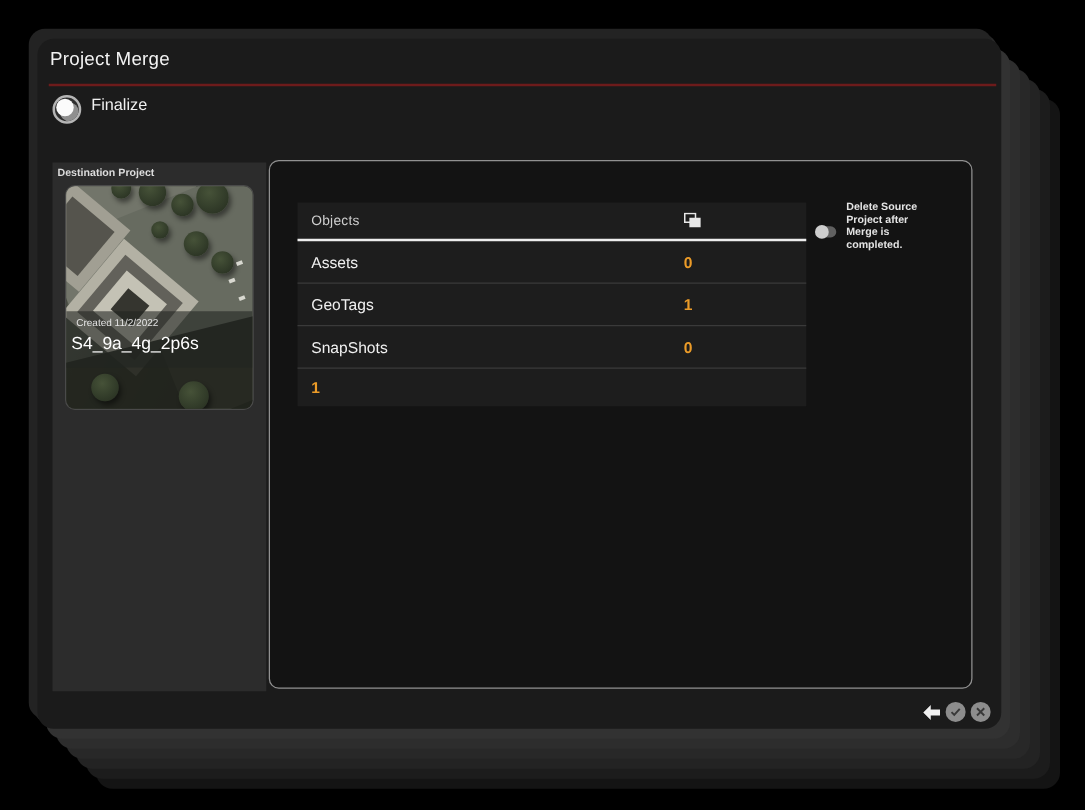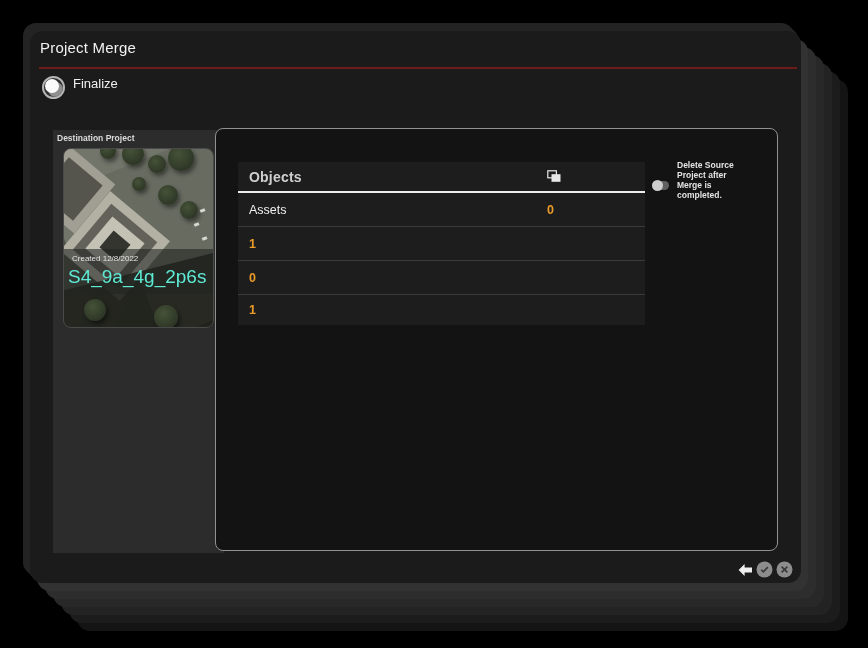--- a/index.html
+++ b/index.html
@@ -23,21 +23,21 @@
   .red-divider{position:absolute;left:9px;right:4px;top:36px;height:2px;background:#6d1b1b;}
 
   .step-row{position:absolute;left:12px;top:45px;height:24px;display:flex;align-items:flex-start;gap:8px;}
   .merge-icon{position:relative;width:23px;height:23px;border:2px solid #b5b5b5;border-radius:50%;
     background:#2e2e2e;box-sizing:border-box;overflow:hidden;}
   .mi-back{position:absolute;right:0px;bottom:0px;width:15px;height:15px;border-radius:50%;background:#8f8f8f;}
   .mi-front{position:absolute;left:1px;top:1px;width:14px;height:14px;border-radius:50%;background:#fbfbfb;}
   .step-label{font-size:13px;color:#f0f0f0;}
 
   
-  .sidebar{position:absolute;left:23px;top:99px;width:171px;height:423px;background:#2c2c2c;}
+  .sidebar{position:absolute;left:12px;top:99px;width:171px;height:423px;background:#2c2c2c;}
   .sidebar-title{position:absolute;left:4px;top:3px;font-size:8.5px;font-weight:700;color:#dcdcdc;}
   .project-card{position:absolute;left:10px;top:18px;width:151px;height:180px;border-radius:8px;
     overflow:hidden;border:1px solid #4a4a4a;box-sizing:border-box;background:#3b3e36;}
 
   
   .sat{position:absolute;inset:0;background:linear-gradient(118deg,#575b50 0%,#4a4e44 35%,#3b3e36 60%,#2f312b 100%);}
   .s-plaza{position:absolute;left:-20px;top:-25px;width:130px;height:105px;background:#72756a;transform:rotate(-22deg);}
   .s-park{position:absolute;right:-32px;top:0;width:118px;height:175px;background:#676b60;transform:rotate(-22deg);}
   .s-bldg{position:absolute;left:12px;top:58px;width:78px;height:78px;transform:rotate(40deg);background:#b3b1a4;}
   .s-bldg .b2{position:absolute;inset:9px;background:#62615a;}
@@ -47,29 +47,29 @@
   .s-bldg2 .b2{position:absolute;inset:9px;background:#55544d;}
   .tree{position:absolute;border-radius:50%;
     background:radial-gradient(circle at 40% 35%, #465238 0%, #333d2a 55%, #242b1e 100%);
     box-shadow:2px 3px 4px rgba(0,0,0,.45);}
   .s-shadow{position:absolute;left:-15px;bottom:-32px;width:195px;height:88px;background:#20221c;
     transform:rotate(-14deg);opacity:.9;}
   .car{position:absolute;width:5px;height:2.5px;background:#d8d8d0;transform:rotate(-22deg);}
 
   .overlay{position:absolute;left:0;right:0;top:100px;height:45px;background:rgba(33,36,33,.58);}
   .created{margin:5px 0 2px 8px;font-size:8px;color:#e4e4e4;}
-  .pname{margin:3px 0 0 4px;font-size:19px;color:#5eead4;}
+  .pname{margin:3px 0 0 4px;font-size:14px;color:#ffffff;}
 
   
   .panel{position:absolute;left:185px;top:97px;width:563px;height:423px;box-sizing:border-box;
     background:#131313;border:1px solid #919191;border-radius:8px;}
 
   .table{position:absolute;left:22px;top:33px;width:407px;background:#1d1d1d;}
   .thead{display:flex;align-items:center;height:29px;border-bottom:2px solid #ededed;padding-left:11px;}
-  .th-label{flex:1;font-size:14px;font-weight:700;color:#cfcfcf;letter-spacing:.2px;}
+  .th-label{flex:1;font-size:11px;font-weight:400;color:#cfcfcf;letter-spacing:.2px;}
   .th-icon{width:98px;display:flex;align-items:center;}
   .trow{display:flex;align-items:center;height:33px;border-bottom:1px solid #3a3a3a;padding-left:11px;}
   .tlabel{flex:1;font-size:12.5px;color:#f0f0f0;}
   .tvalue{width:98px;font-size:12.5px;font-weight:600;color:#EB9B28;}
   .trow.total{border-bottom:none;height:30px;}
   .trow.total .tlabel{text-align:right;padding-right:15px;font-weight:600;color:#fff;}
 
   .switch{position:absolute;left:437px;top:52px;width:16px;height:9px;border-radius:5px;background:#606060;cursor:pointer;}
   .knob{position:absolute;left:-1px;top:-1px;width:11px;height:11px;border-radius:50%;background:#cecece;}
   .toggle-label{position:absolute;left:461px;top:31px;width:66px;font-size:8.5px;font-weight:600;
@@ -119,21 +119,21 @@
           <div class="tree" style="left:68px;top:28px;width:14px;height:14px;"></div>
           <div class="tree" style="left:36px;top:-6px;width:16px;height:16px;"></div>
           <div class="car" style="right:8px;top:60px;"></div>
           <div class="car" style="right:14px;top:74px;"></div>
           <div class="car" style="right:6px;top:88px;"></div>
           <div class="s-shadow"></div>
           <div class="tree" style="left:20px;top:150px;width:22px;height:22px;"></div>
           <div class="tree" style="left:90px;top:156px;width:24px;height:24px;"></div>
         </div>
         <div class="overlay">
-          <div class="created">Created 12/8/2022</div>
+          <div class="created">Created 11/2/2022</div>
           <div class="pname">S4_9a_4g_2p6s</div>
         </div>
       </div>
     </div>
 
     <div class="panel">
 
       <div class="table">
         <div class="thead">
           <span class="th-label">Objects</span>
@@ -143,23 +143,25 @@
               <rect x="4.5" y="4.2" width="9" height="7.6" fill="#e8e8e8"></rect>
             </svg>
           </span>
         </div>
 
         <div class="trow">
           <span class="tlabel">Assets</span>
           <span class="tvalue">0</span>
         </div>
         <div class="trow">
+          <span class="tlabel">GeoTags</span>
           <span class="tvalue">1</span>
         </div>
         <div class="trow">
+          <span class="tlabel">SnapShots</span>
           <span class="tvalue">0</span>
         </div>
         <div class="trow total">
           <span class="tvalue">1</span>
         </div>
       </div>
 
       <div class="switch">
         <div class="knob"></div>
       </div>

